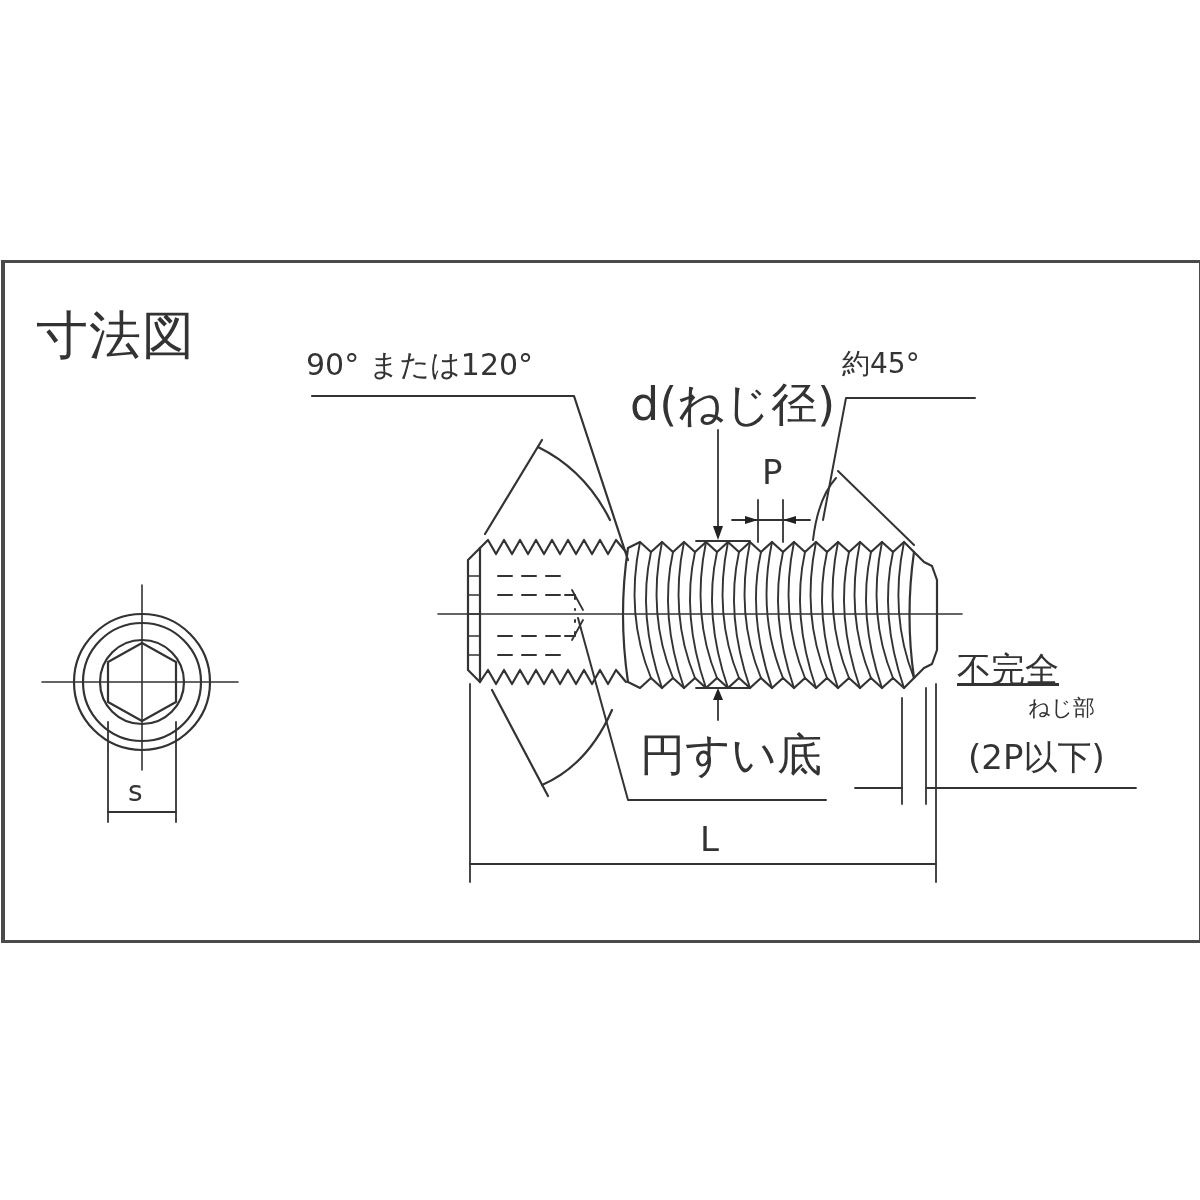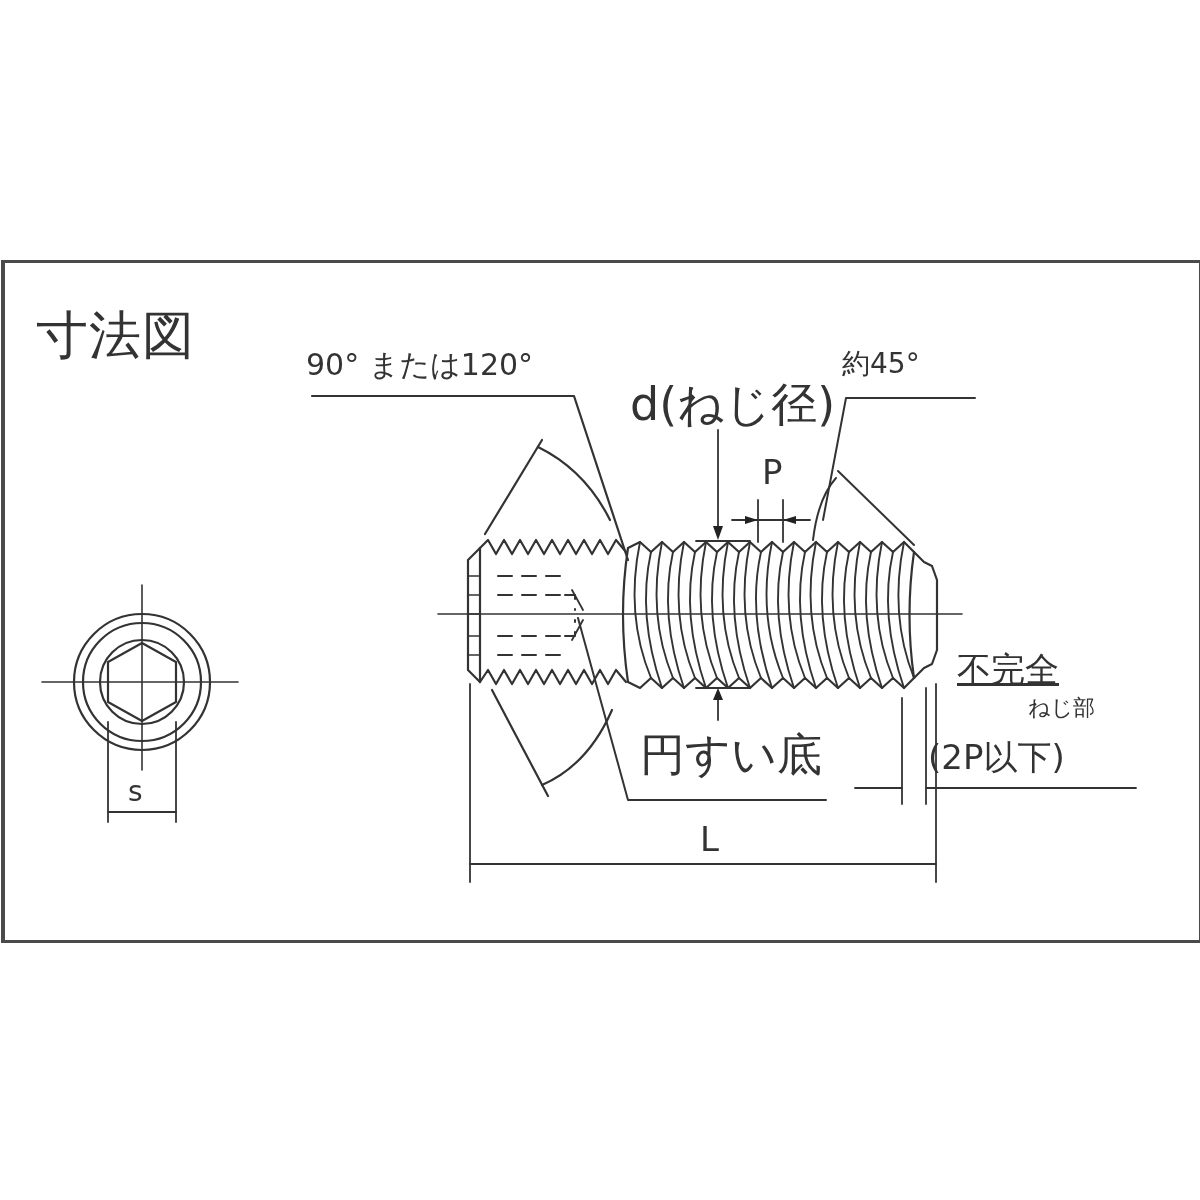--- a/index.html
+++ b/index.html
@@ -11,21 +11,21 @@
   .lbl { position: absolute; color: #333; white-space: nowrap; line-height: 1; }
   .title { left: 36px; top: 292px; font-size: 52px; letter-spacing: 1px; margin-top: 17px; }
   .t90 { left: 306px; top: 350px; font-size: 30px; }
   .td { left: 630px; top: 381px; font-size: 46px; }
   .t45 { left: 842px; top: 350px; font-size: 28px; }
   .tP { left: 762px; top: 455px; font-size: 34px; }
   .tcone { left: 640px; top: 732px; font-size: 45px; }
   .tL { left: 700px; top: 822px; font-size: 34px; }
   .tinc1 { left: 957px; top: 652px; font-size: 34px; text-decoration: underline; }
   .tinc2 { left: 1000px; top: 697px; font-size: 22px; margin-left: 28px; }
-  .tinc3 { left: 928px; top: 740px; font-size: 34px; }
+  .tinc3 { left: 968px; top: 740px; font-size: 34px; }
   .tS { left: 128px; top: 778px; font-size: 28px; }
 </style>
 </head>
 <body>
 
 <div class="frame"></div>
 
 <svg class="drawing" viewBox="0 0 1200 1200" xmlns="http://www.w3.org/2000/svg">
   <g fill="none" stroke="#333" stroke-width="2.2" stroke-linecap="round" stroke-linejoin="round">
 

